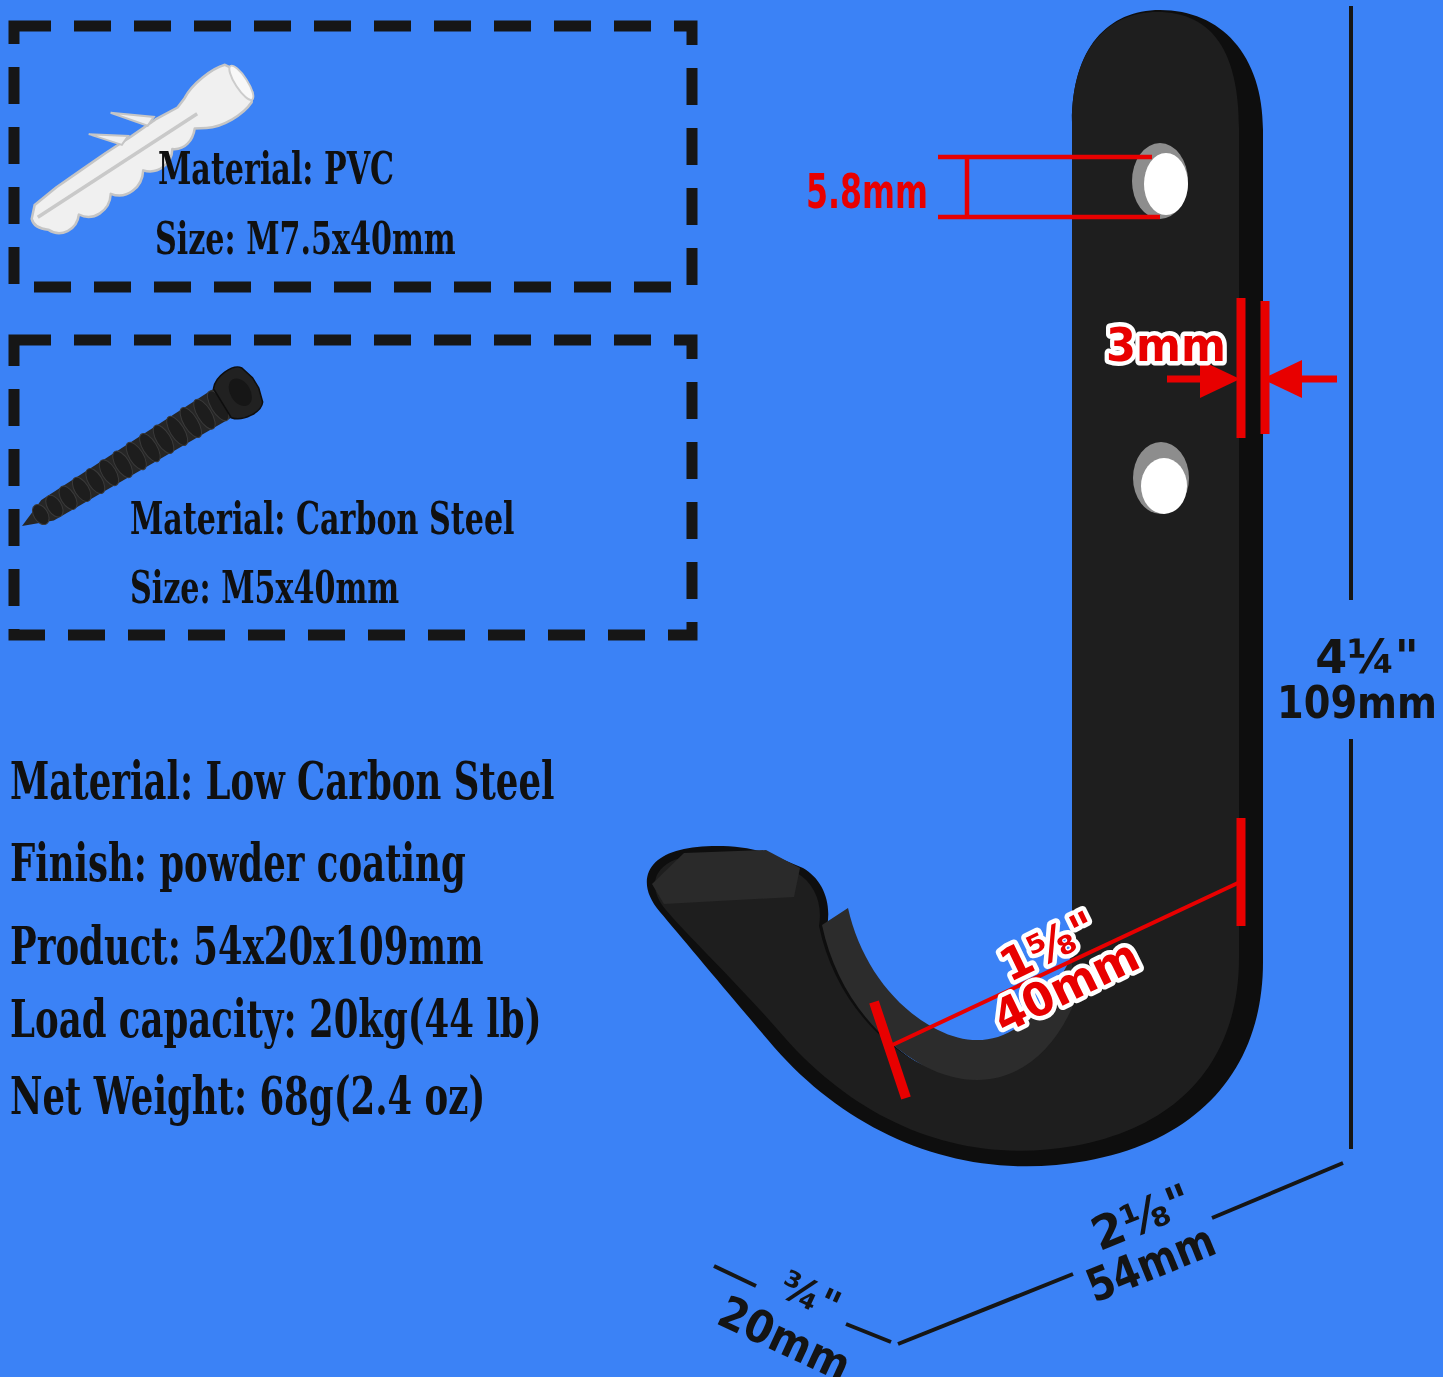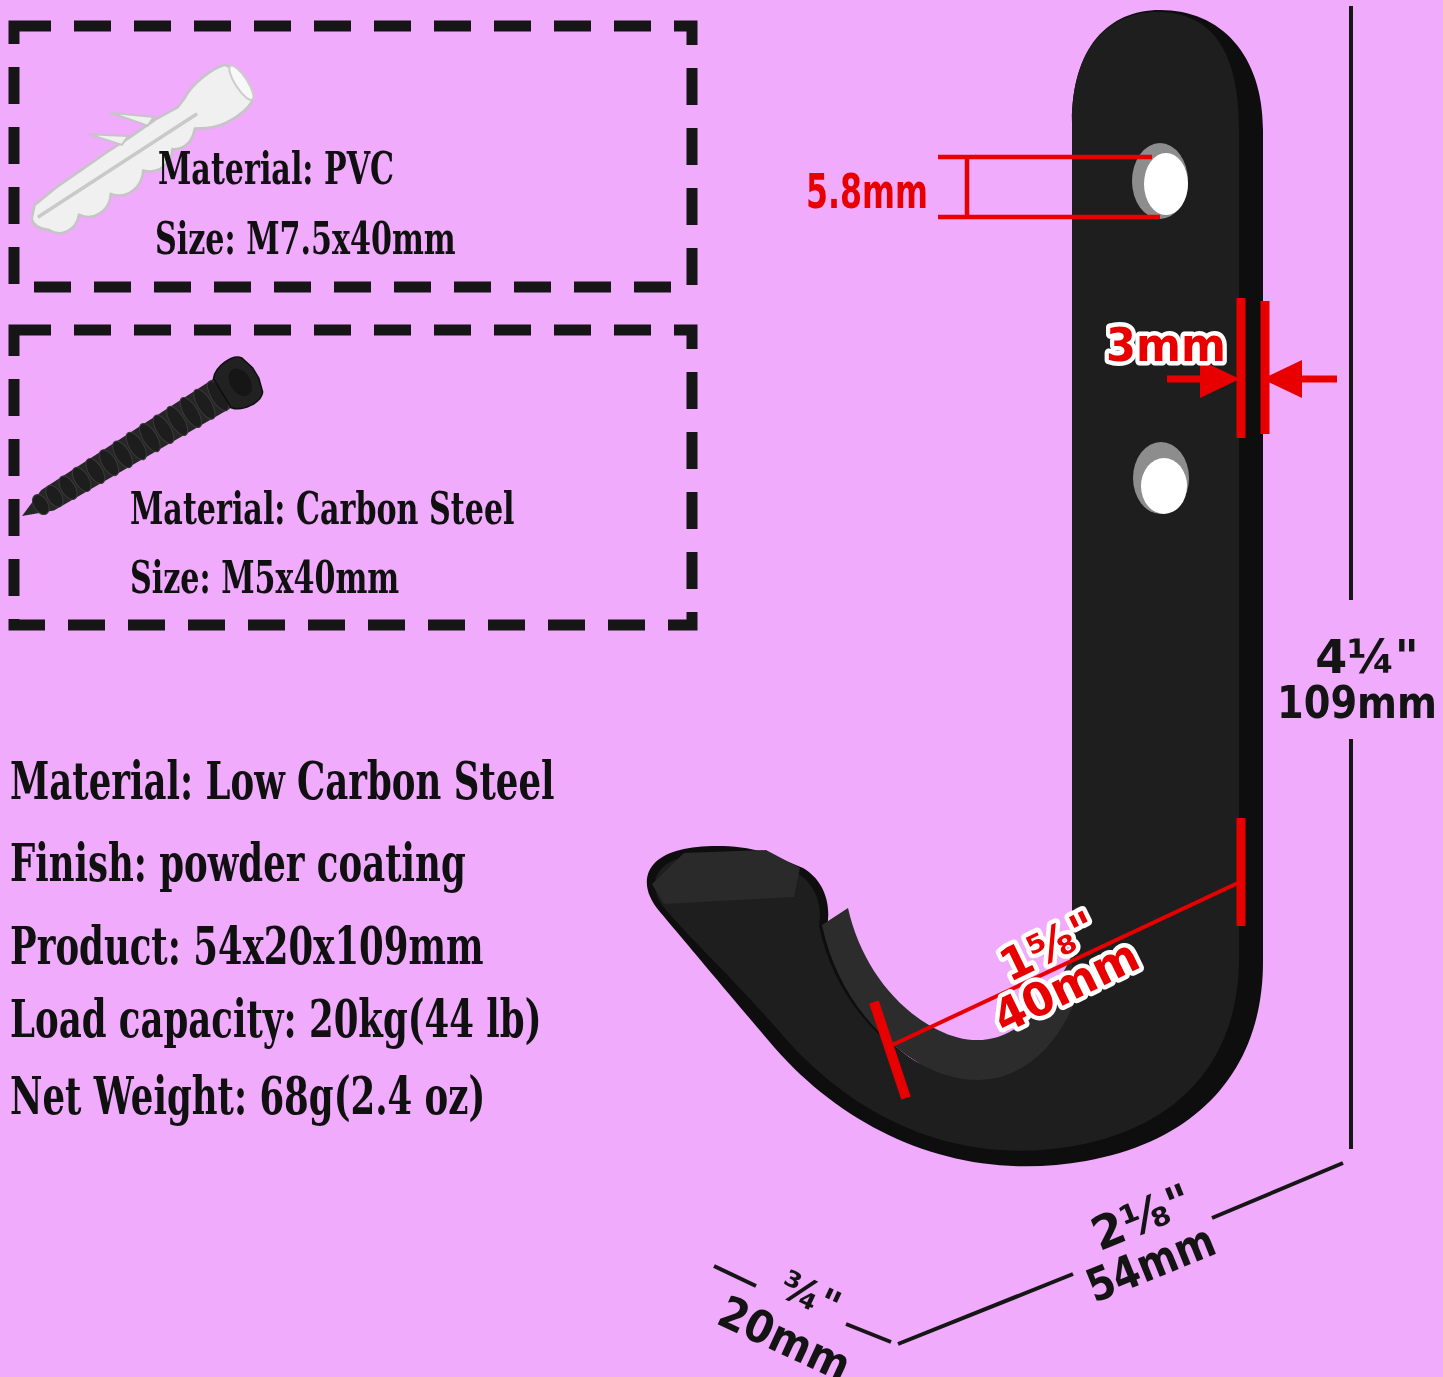--- a/index.html
+++ b/index.html
@@ -1,17 +1,17 @@
 <!DOCTYPE html>
 <html><head>
 <meta charset="utf-8">
 <style>
   html,body { margin:0; padding:0; background:#ffffff; }
   .canvas {
-    position:relative; width:1443px; height:1377px; background:#f0abfc;
+    position:relative; width:1443px; height:1377px; background:#3b82f6;
     overflow:hidden; font-family:"DejaVu Serif", serif;text-align:center;
   }
   .panel { position:absolute; }
   .panel > svg.frame { position:absolute; left:0; top:0; }
   .art { position:absolute; }
   .slab {
     position:absolute; font-weight:bold; color:#101010; white-space:nowrap;
     font-family:"DejaVu Serif", serif; line-height:1;
     transform:scaleX(0.67); transform-origin:0 0;
   }
@@ -47,21 +47,21 @@
         <polygon points="150,-15 126,-46 160,-19" fill="#f0f0f0" stroke="#c5c5c5" stroke-width="2"></polygon>
         <polygon points="118,-13 96,-40 128,-17" fill="#f0f0f0" stroke="#c5c5c5" stroke-width="2"></polygon>
         <line x1="8" y1="2" x2="198" y2="2" stroke="#c9c9c9" stroke-width="3.5"></line>
         <ellipse cx="252" cy="0" rx="6" ry="20" fill="#f8f8f8" stroke="#cccccc" stroke-width="2"></ellipse>
       </g>
     </svg>
     <div class="slab" style="left:150px; top:126px;">Material: PVC</div>
     <div class="slab" style="left:147px; top:196px;">Size: M7.5x40mm</div>
   </div>
 
-  <div class="panel" style="left:8px; top:324px; width:690px; height:307px;">
+  <div class="panel" style="left:8px; top:334px; width:690px; height:307px;">
     <svg class="frame" width="690" height="307">
       <rect x="6" y="6" width="678" height="295" fill="none" stroke="#161616" stroke-width="11" stroke-dasharray="37 23"></rect>
     </svg>
     <svg class="art" style="left:6px; top:22px;" width="272" height="200" viewBox="0 0 272 200">
       <g transform="translate(8,170) rotate(-31.5)">
         <polygon points="0,0 30,-12 235,-17 235,17 30,12" fill="#262626"></polygon>
         <ellipse cx="22" cy="0" rx="7" ry="11" fill="#1d1d1d" stroke="#3a3a3a" stroke-width="1"></ellipse>
         <ellipse cx="38" cy="0" rx="7" ry="12" fill="#1d1d1d" stroke="#3a3a3a" stroke-width="1"></ellipse>
         <ellipse cx="54" cy="0" rx="7" ry="13" fill="#1d1d1d" stroke="#3a3a3a" stroke-width="1"></ellipse>
         <ellipse cx="70" cy="0" rx="7" ry="13.5" fill="#1d1d1d" stroke="#3a3a3a" stroke-width="1"></ellipse>

